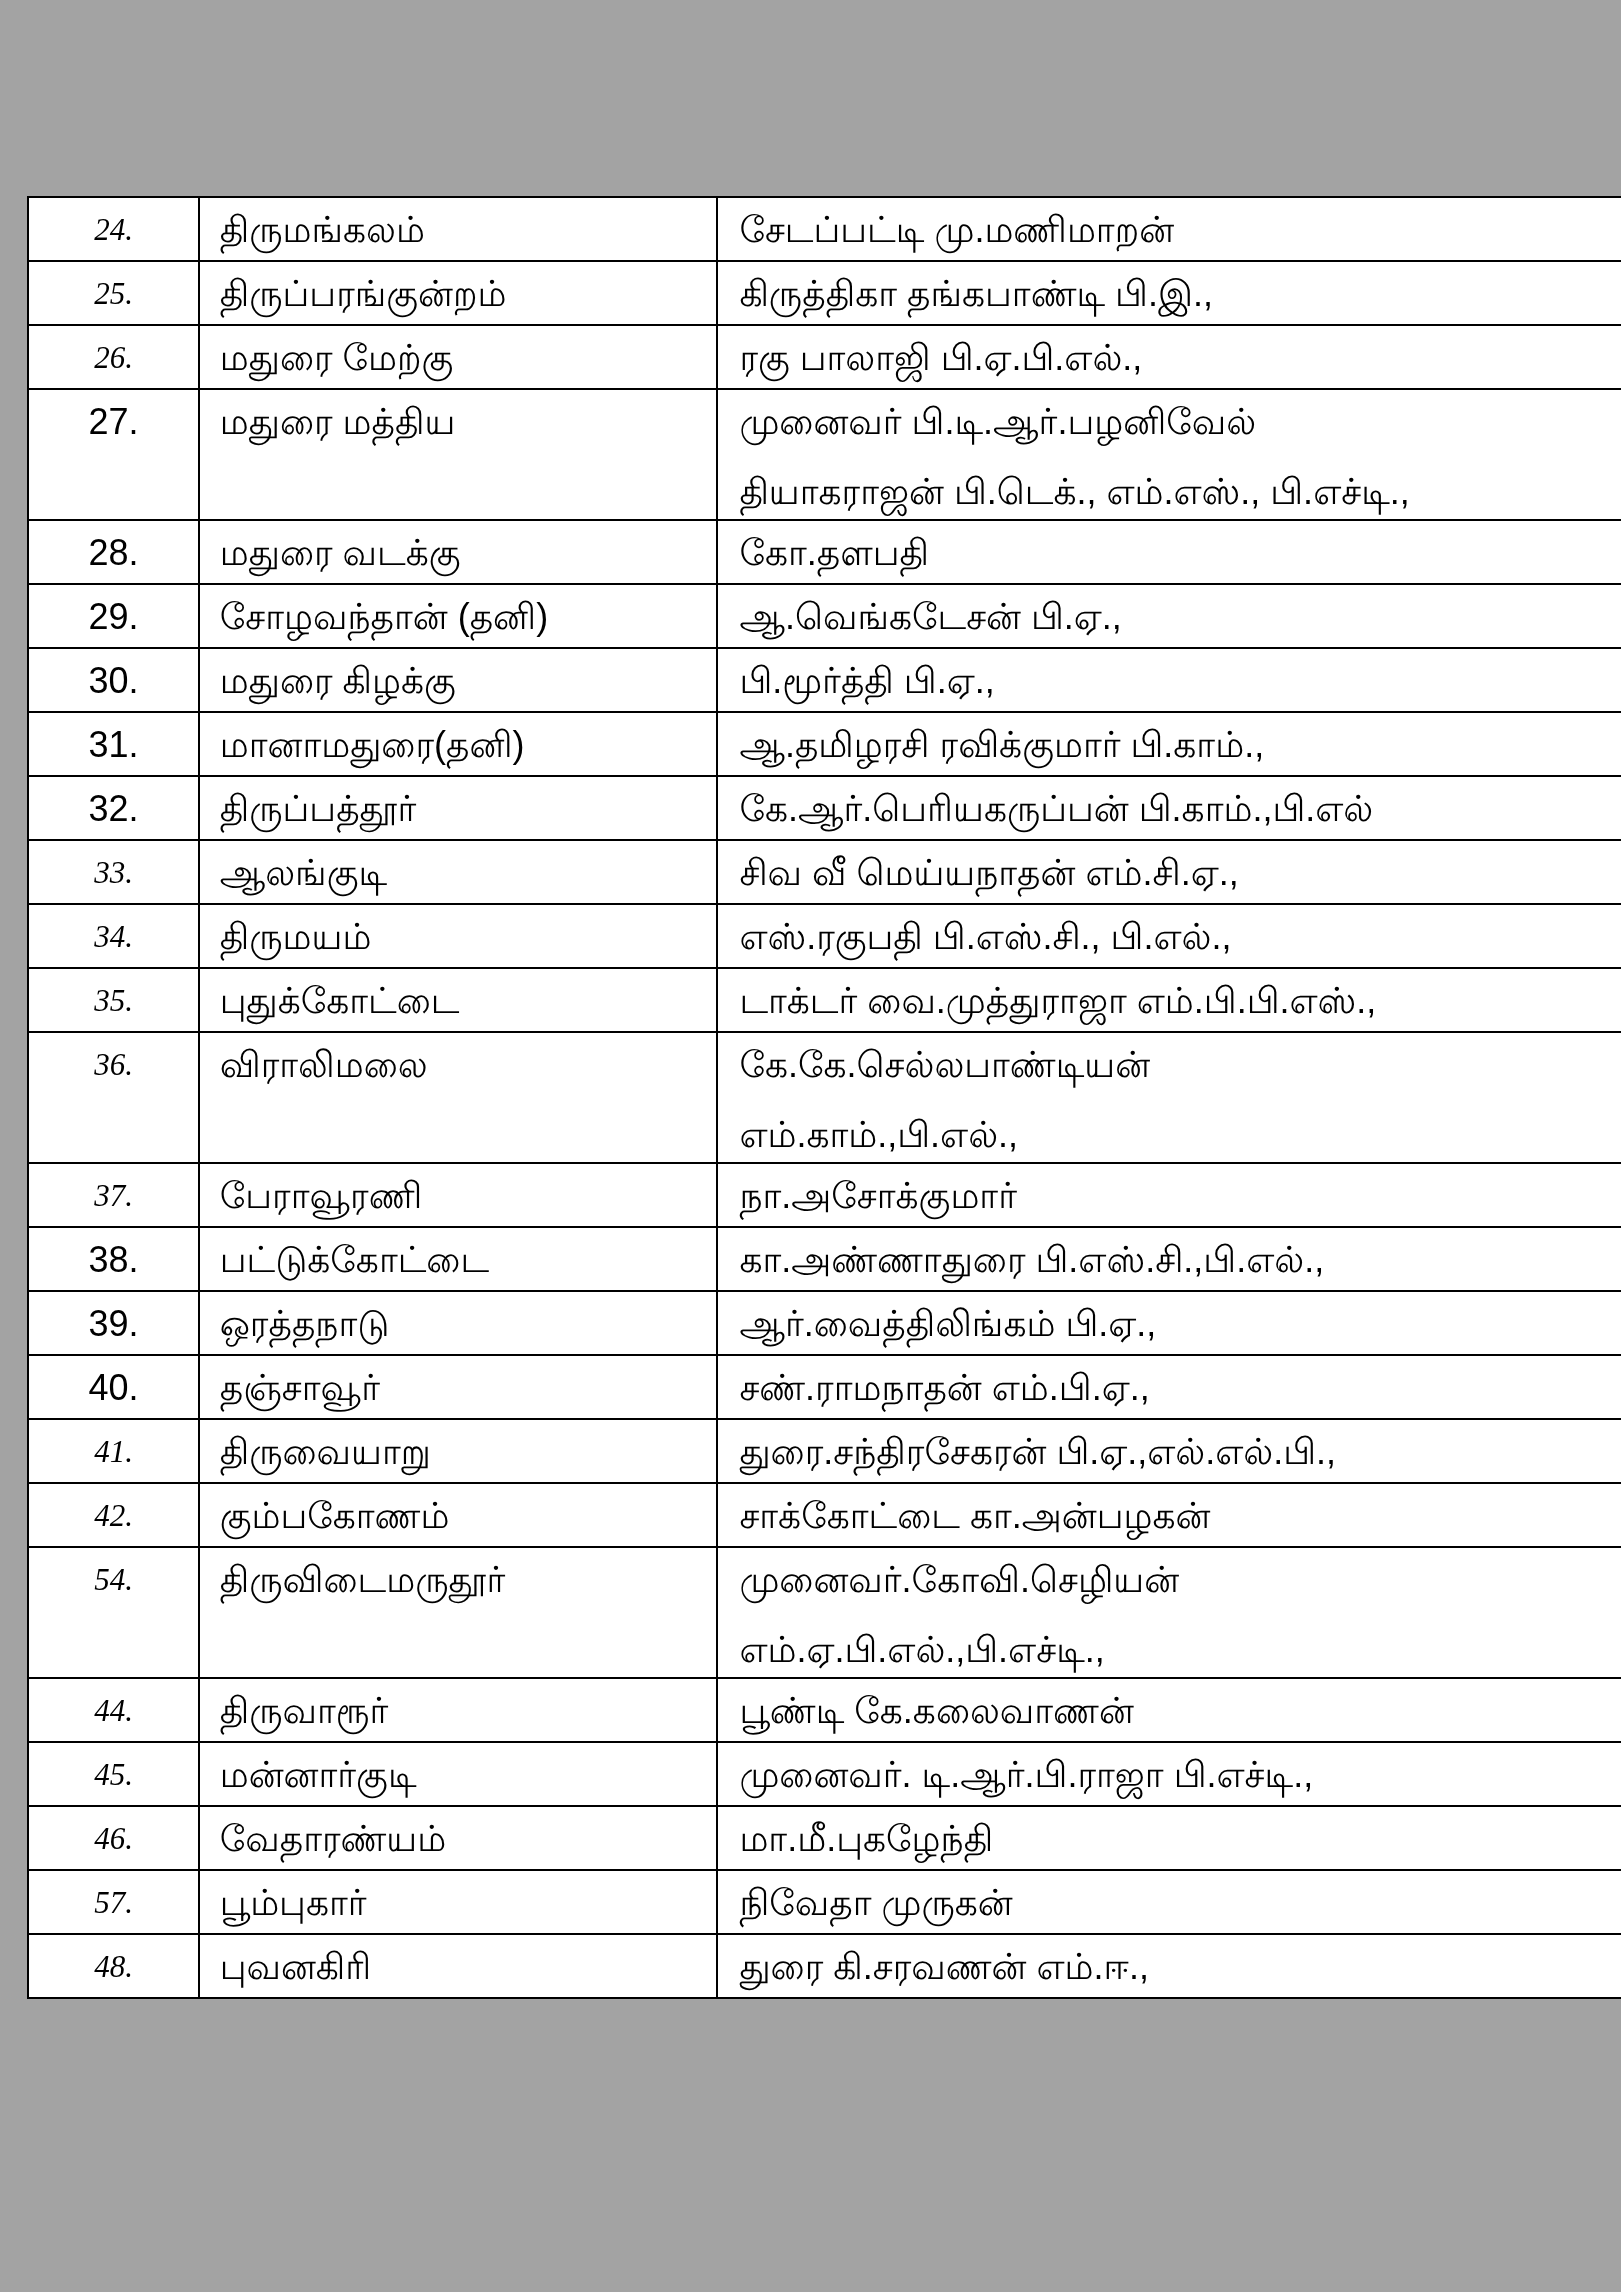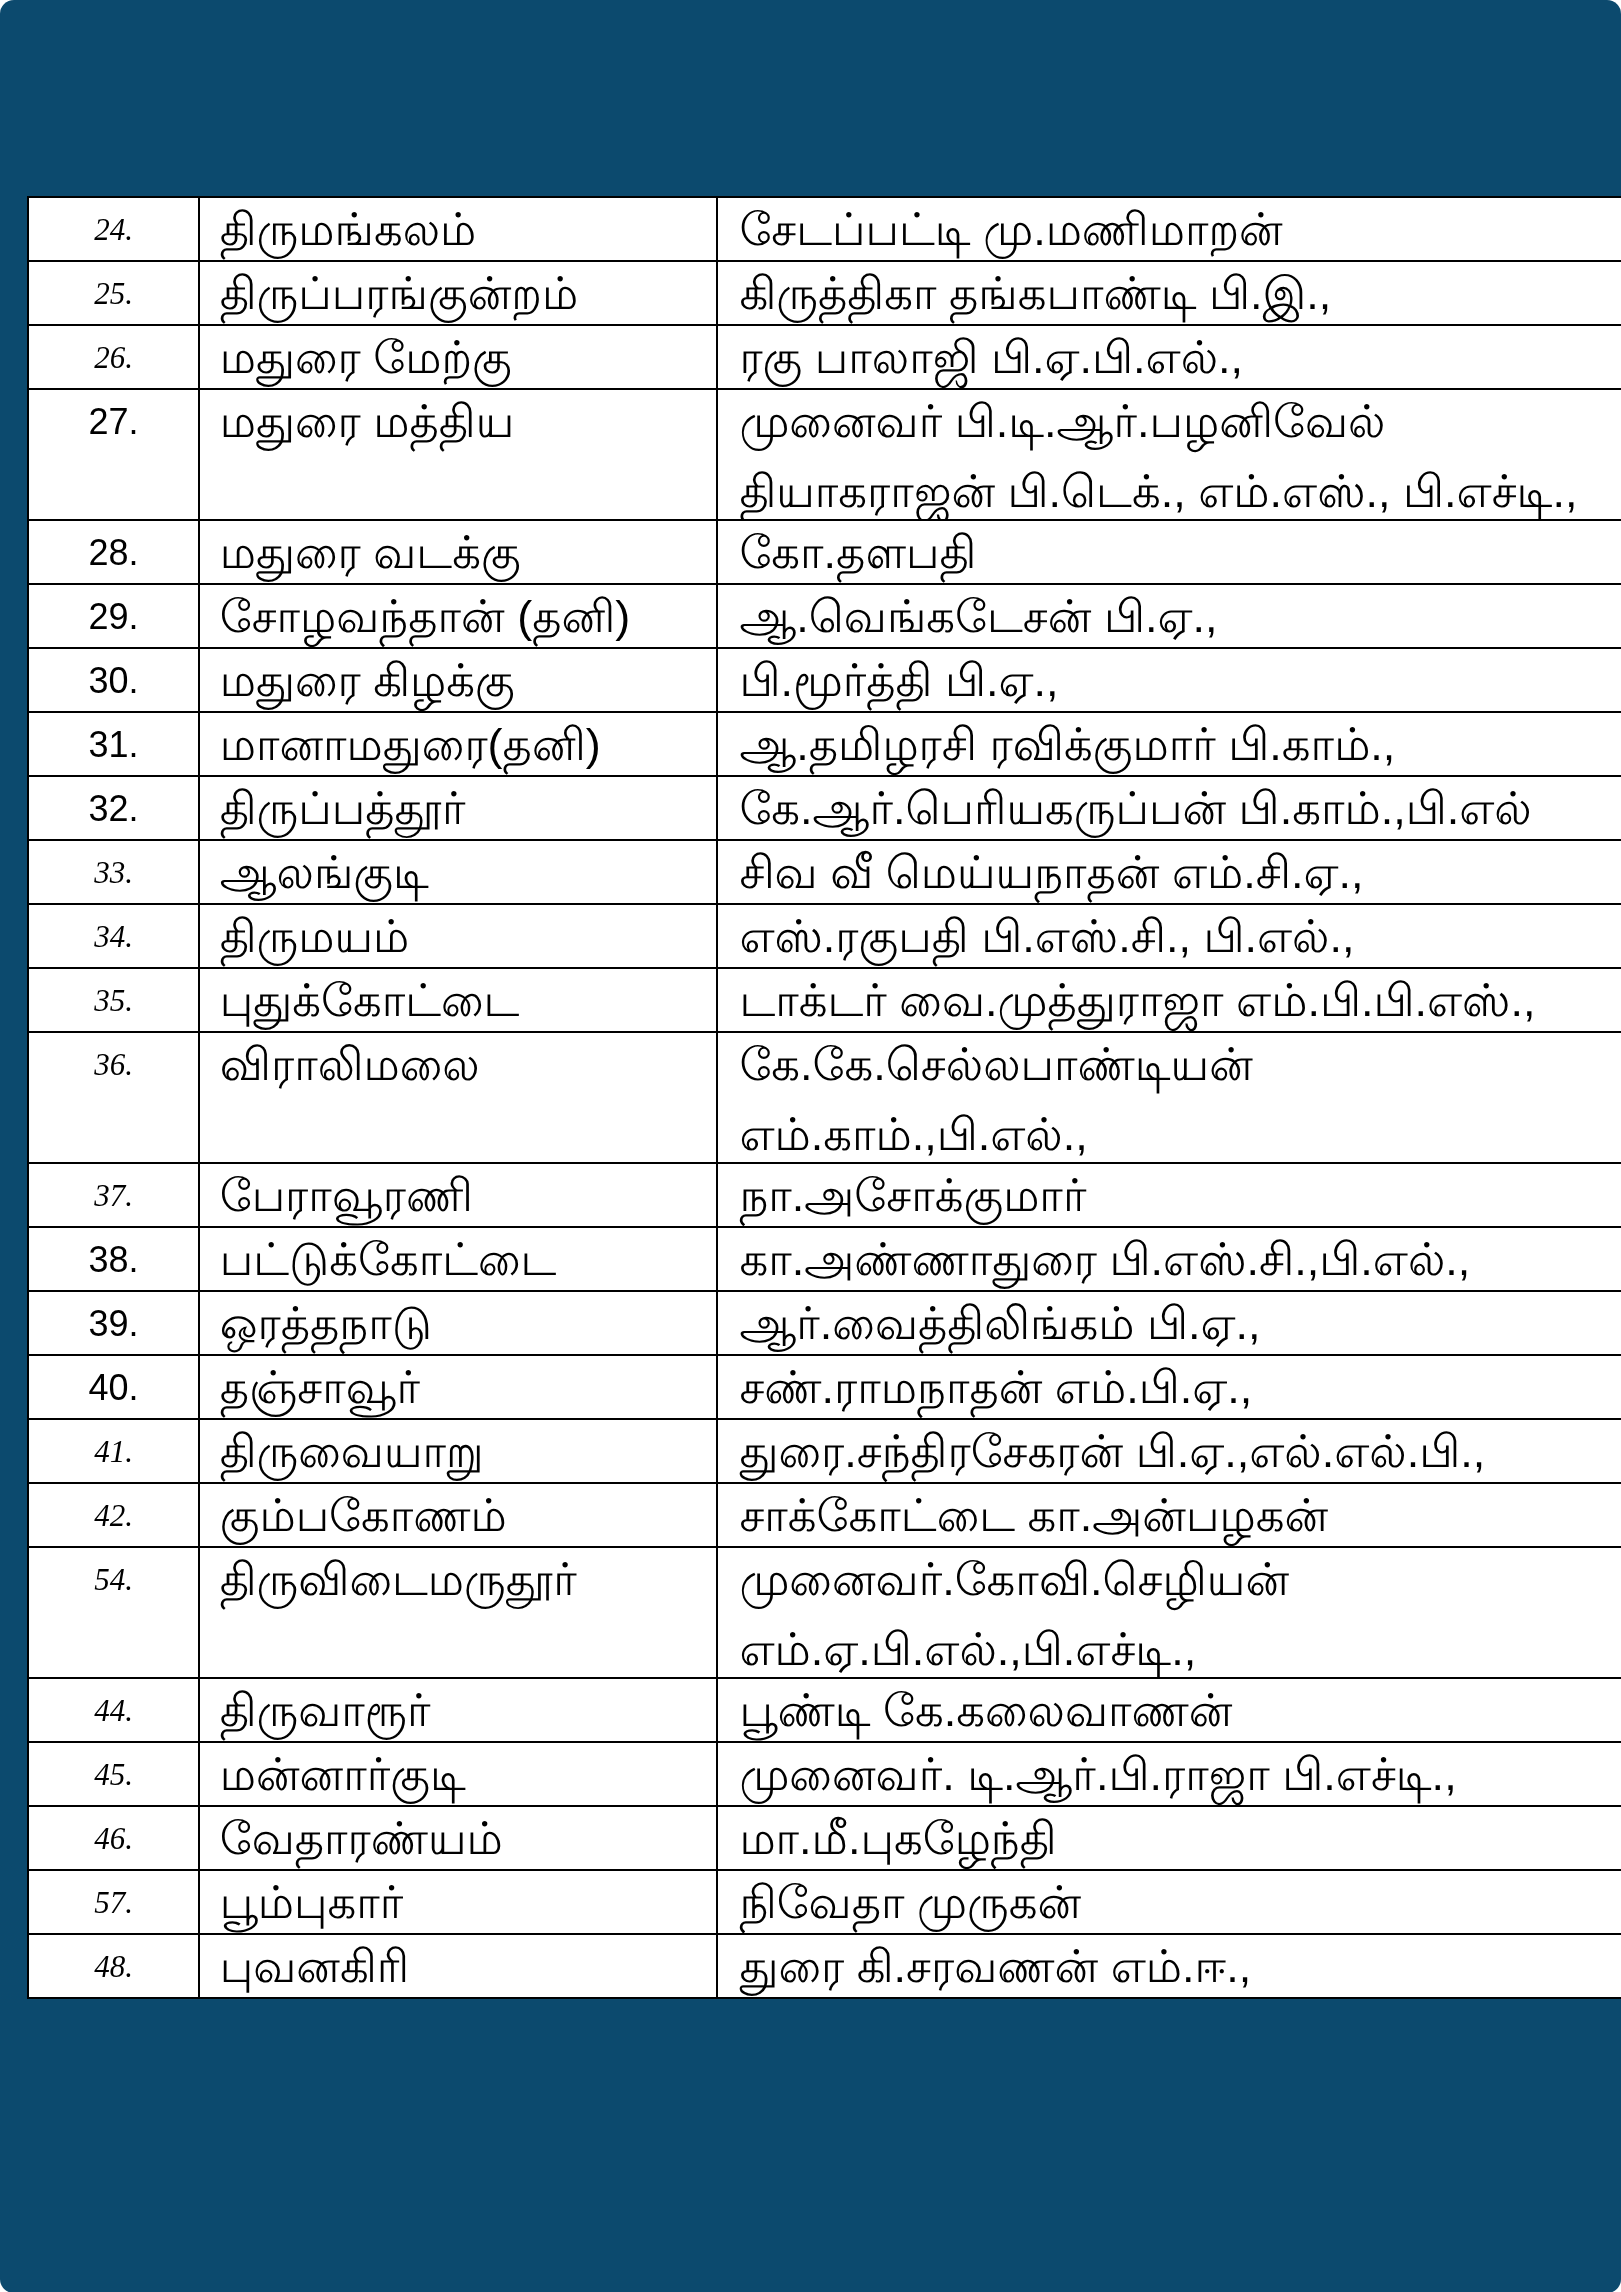--- a/index.html
+++ b/index.html
@@ -10,22 +10,21 @@
   body {
     width: 1621px;
     height: 2293px;
     position: relative;
     color: #000000;
     font-family: "Liberation Sans", sans-serif;
   }
   .page {
     position: absolute;
     inset: 0;
-    background: #0c4a6e;
-    border-radius: 14px;
+    background: #a3a3a3;
   }
   table.doc-table {
     position: absolute;
     left: 27px;
     top: 196px;
     width: 1540px;
     border-collapse: collapse;
     table-layout: fixed;
   }
   .doc-table td {
@@ -43,21 +42,21 @@
   }
   td.constituency {
     width: 489px;
     padding: 9px 7.2px 0 19.7px;
   }
   td.candidate {
     width: 883px;
     padding: 9px 7.2px 0 21.5px;
   }
   .txt {
-    font-size: 45px;
+    font-size: 36px;
     line-height: 45px;
     white-space: nowrap;
     letter-spacing: 0;
   }
   .num {
     display: inline-block;
     font-size: 36px;
     line-height: 38px;
     font-family: Liberation Sans, sans-serif;
   }

